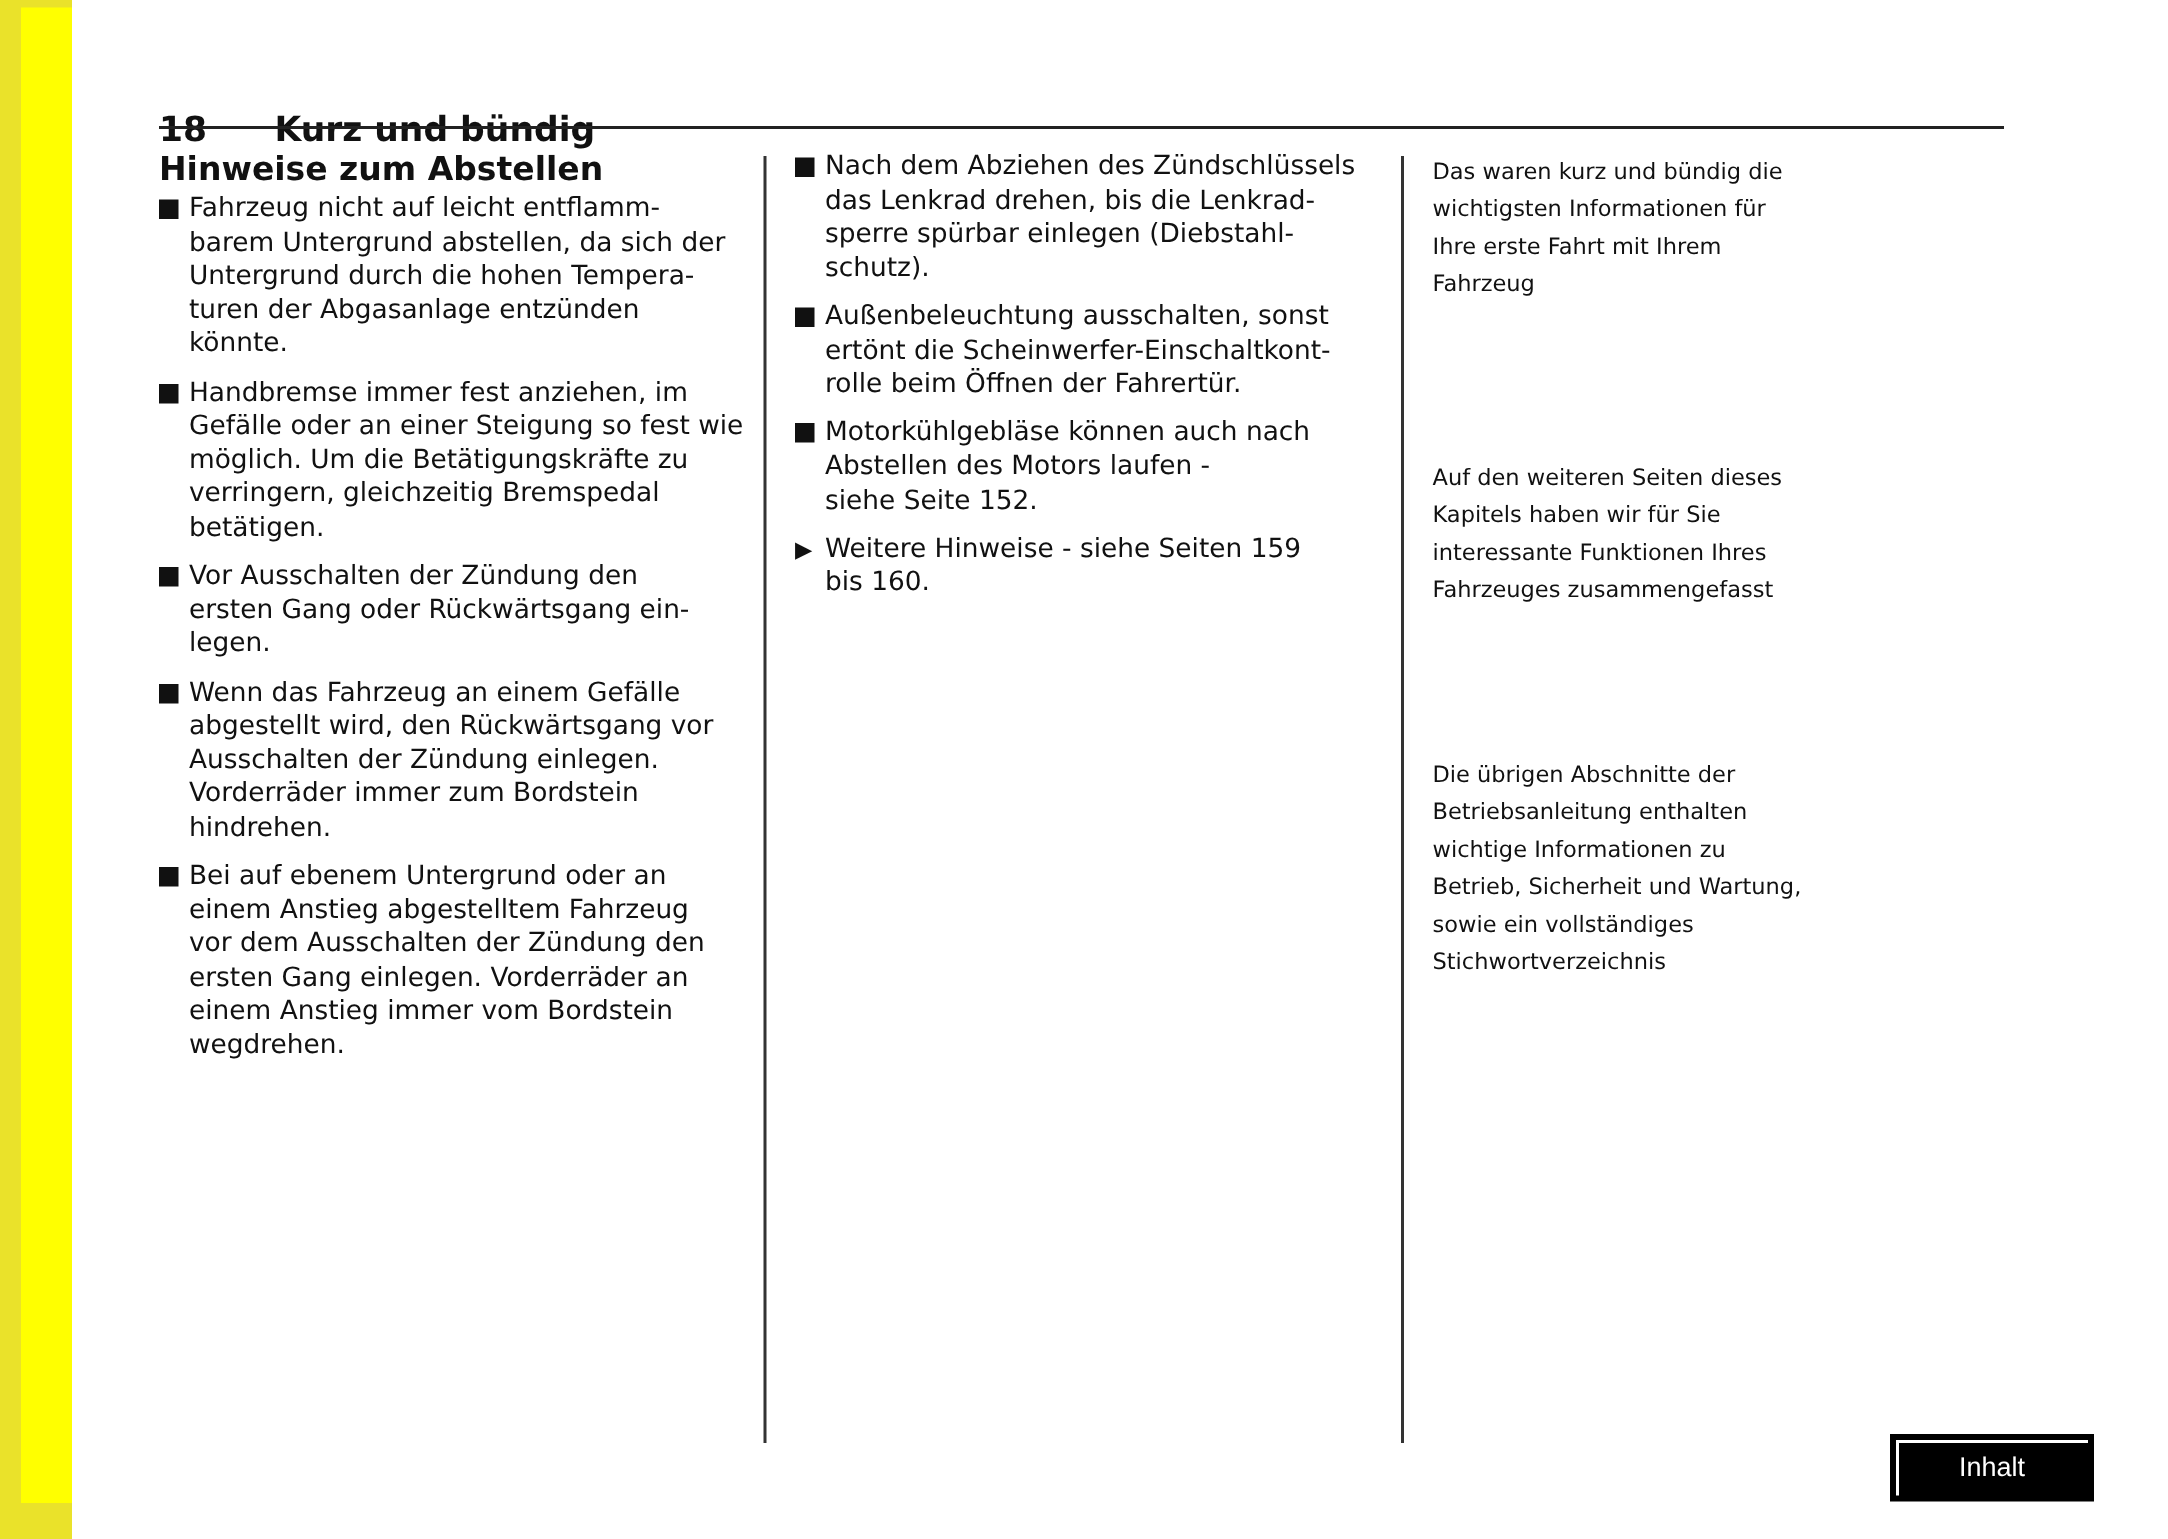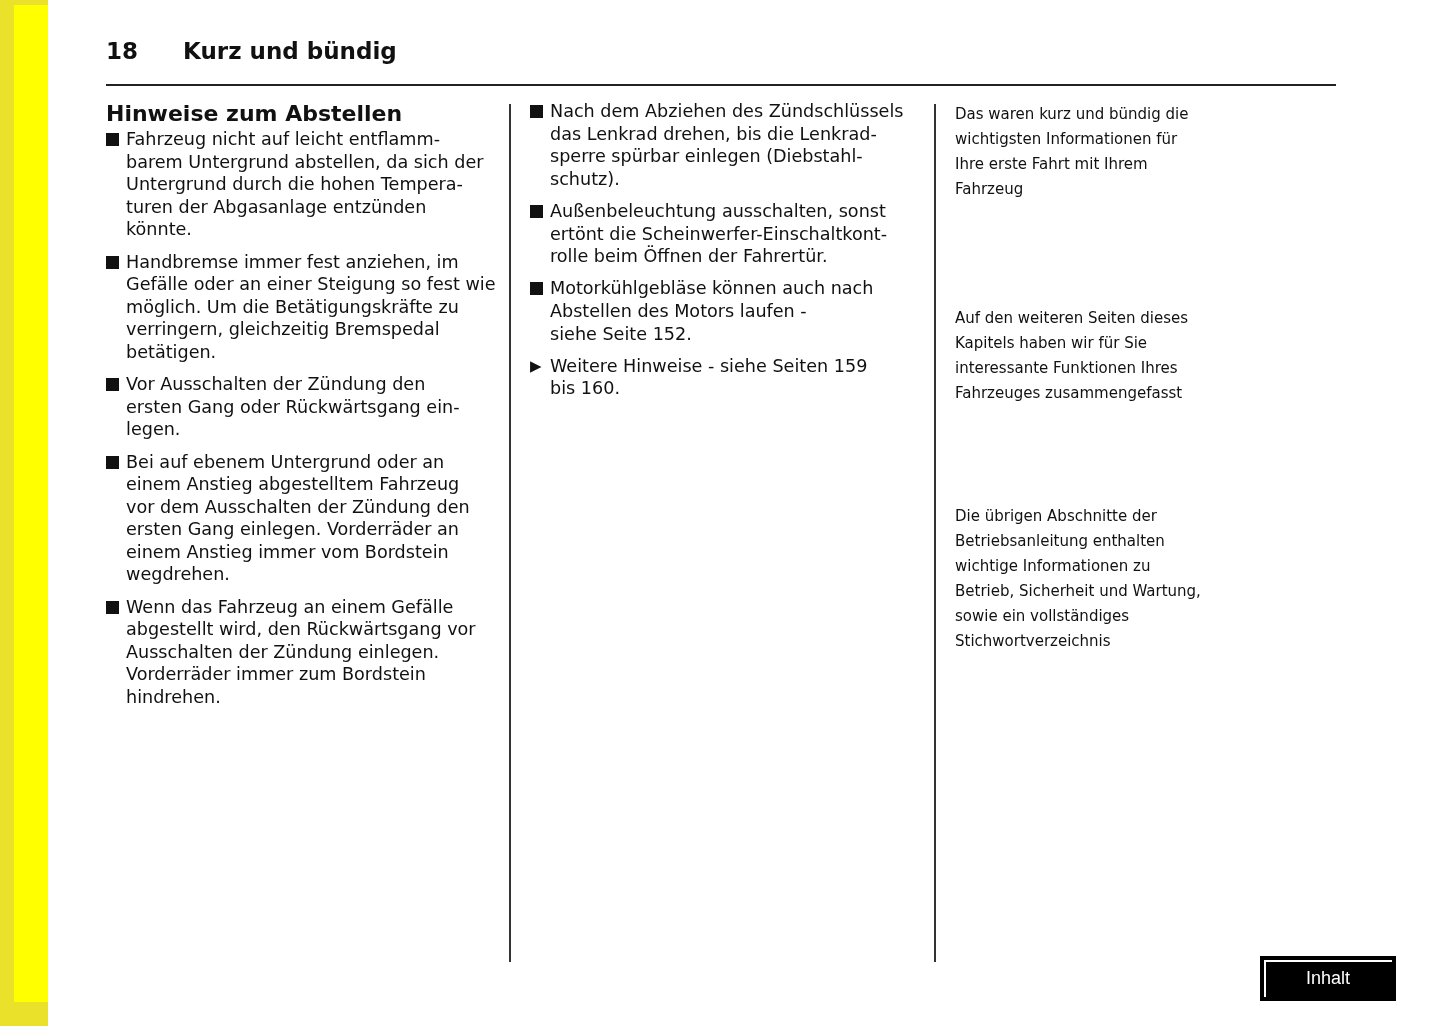--- a/index.html
+++ b/index.html
@@ -13,21 +13,21 @@
       background: #EAE22A;
     }
     .side-inner {
       position: absolute; left: 14px; top: 5px; width: 34px; height: 997px;
       background: #FFFF00;
     }
     .header {
       position: absolute; left: 106px; top: 38px;
       font-size: 23px; font-weight: bold; letter-spacing: 0px;
     }
-    .header .num { display: inline-block; width: 77px; }
+    .header .num { display: inline-block; width: 77px; margin-top: 36px; }
     .header-rule {
       position: absolute; left: 106px; top: 84px; width: 1230px; height: 2px;
       background: #222;
     }
     .vdiv {
       position: absolute; top: 104px; width: 2px; height: 858px; background: #333;
     }
     .col {
       position: absolute; top: 100px; font-size: 17.6px; line-height: 22.6px;
     }
@@ -95,34 +95,34 @@
 betätigen.</span>
   </div>
   <div class="item">
     <span class="bullet"></span>
     <span class="item-text">Vor Ausschalten der Zündung den
 ersten Gang oder Rückwärtsgang ein-
 legen.</span>
   </div>
   <div class="item">
     <span class="bullet"></span>
+    <span class="item-text">Wenn das Fahrzeug an einem Gefälle
+abgestellt wird, den Rückwärtsgang vor
+Ausschalten der Zündung einlegen.
+Vorderräder immer zum Bordstein
+hindrehen.</span>
+  </div>
+  <div class="item">
+    <span class="bullet"></span>
     <span class="item-text">Bei auf ebenem Untergrund oder an
 einem Anstieg abgestelltem Fahrzeug
 vor dem Ausschalten der Zündung den
 ersten Gang einlegen. Vorderräder an
 einem Anstieg immer vom Bordstein
 wegdrehen.</span>
-  </div>
-  <div class="item">
-    <span class="bullet"></span>
-    <span class="item-text">Wenn das Fahrzeug an einem Gefälle
-abgestellt wird, den Rückwärtsgang vor
-Ausschalten der Zündung einlegen.
-Vorderräder immer zum Bordstein
-hindrehen.</span>
   </div>
 </div>
 
 <div class="col col2">
   <div class="item">
     <span class="bullet"></span>
     <span class="item-text">Nach dem Abziehen des Zündschlüssels
 das Lenkrad drehen, bis die Lenkrad-
 sperre spürbar einlegen (Diebstahl-
 schutz).</span>

